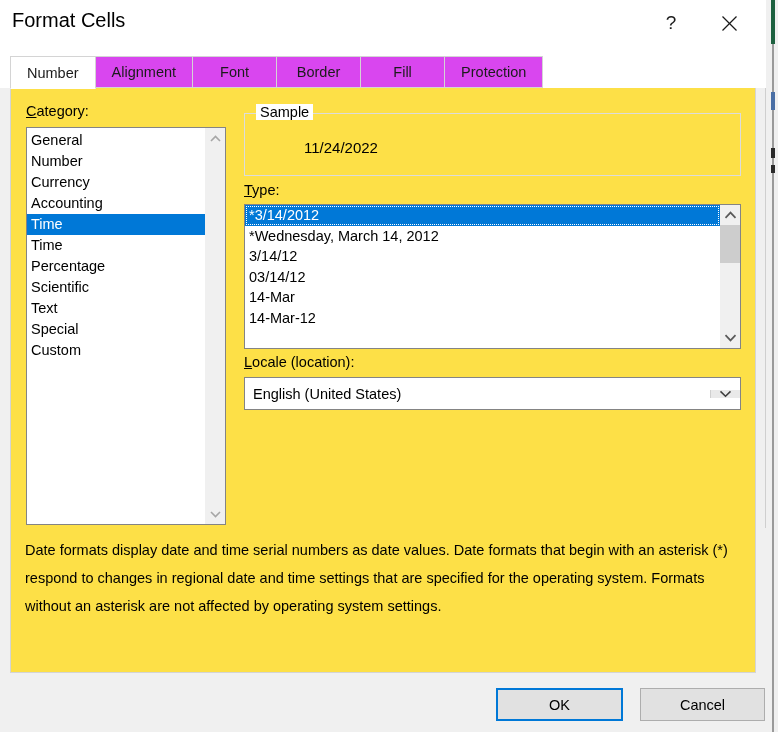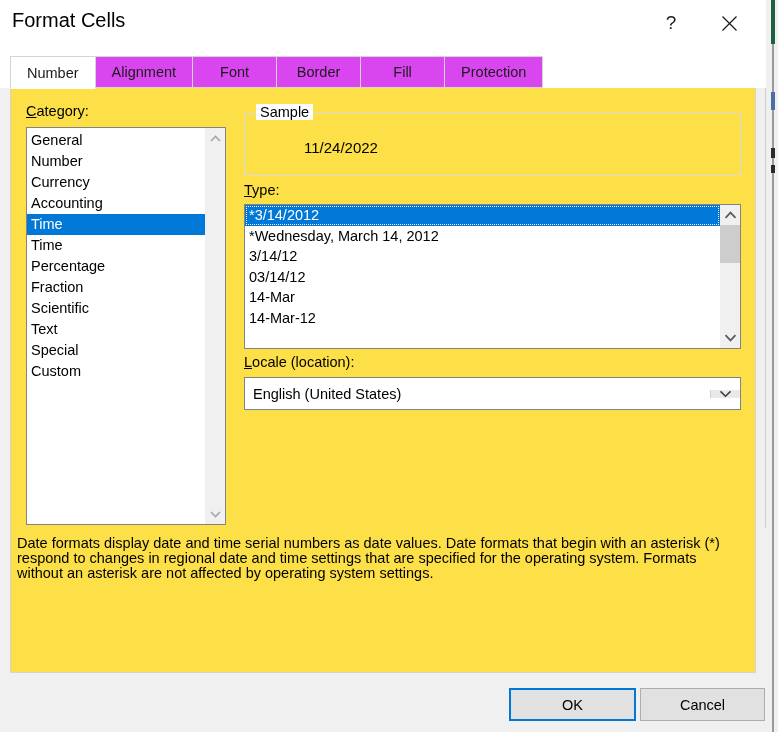--- a/index.html
+++ b/index.html
@@ -222,43 +222,43 @@
     width: 30px;
     background: #e9e9e9;
     border-left: 1px solid #cfcfcf;
     display: flex; align-items: center; justify-content: center;
     cursor: default;
   }
 
   
   .desc {
     position: absolute;
-    left: 6px; top: 448px;
+    left: 14px; top: 448px;
     width: 706px;
     font-size: 14.5px;
-    line-height: 15px;
+    line-height: 28px;
     color: #000000;
   }
 
   
   .btn {
     position: absolute;
     height: 33px;
     background: #e1e1e1;
     border: 1px solid #adadad;
     font-size: 14.5px;
     color: #000000;
     display: flex; align-items: center; justify-content: center;
     cursor: default;
   }
   .btn.primary {
     border: 2px solid #0078d7;
     background: #e1e1e1;
   }
-  #ok-button { left: 509px; top: 688px; width: 127px; }
+  #ok-button { left: 496px; top: 688px; width: 127px; }
   #cancel-button { left: 640px; top: 688px; width: 125px; }
 </style>
 </head>
 <body>
 
 <div id="root">
 
   <div class="bg-strip">
     <div class="green"></div>
     <div class="gridline"></div>
@@ -313,21 +313,20 @@
 
       <div class="listbox" id="category-list">
         <div class="lb-items" id="category-items">
             <div class="lb-item">General</div>
             <div class="lb-item">Number</div>
             <div class="lb-item">Currency</div>
             <div class="lb-item">Accounting</div>
             <div class="lb-item sel">Time</div>
             <div class="lb-item">Time</div>
             <div class="lb-item">Percentage</div>
-            <div class="lb-item">Fraction</div>
             <div class="lb-item">Scientific</div>
             <div class="lb-item">Text</div>
             <div class="lb-item">Special</div>
             <div class="lb-item">Custom</div>
           </div>
         <div class="vsb">
           <div class="vsb-arrow up">
             <svg width="11" height="7" viewBox="0 0 11 7" aria-hidden="true">
               <polyline points="1,6 5.5,1.5 10,6" fill="none" stroke="#a6a6a6" stroke-width="1.6"></polyline>
             </svg>

